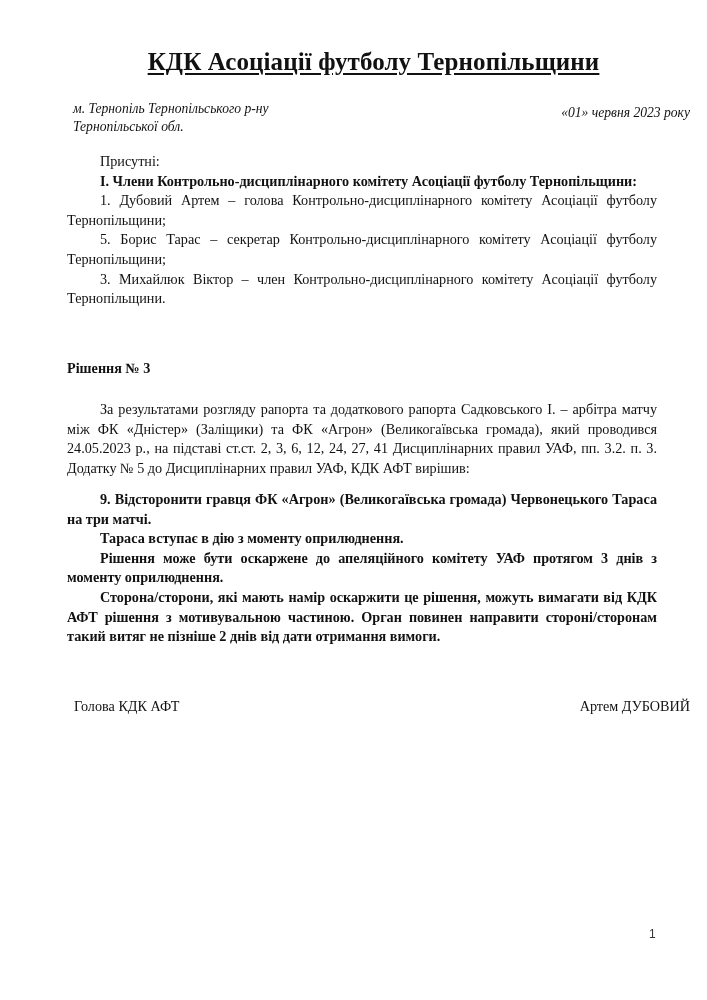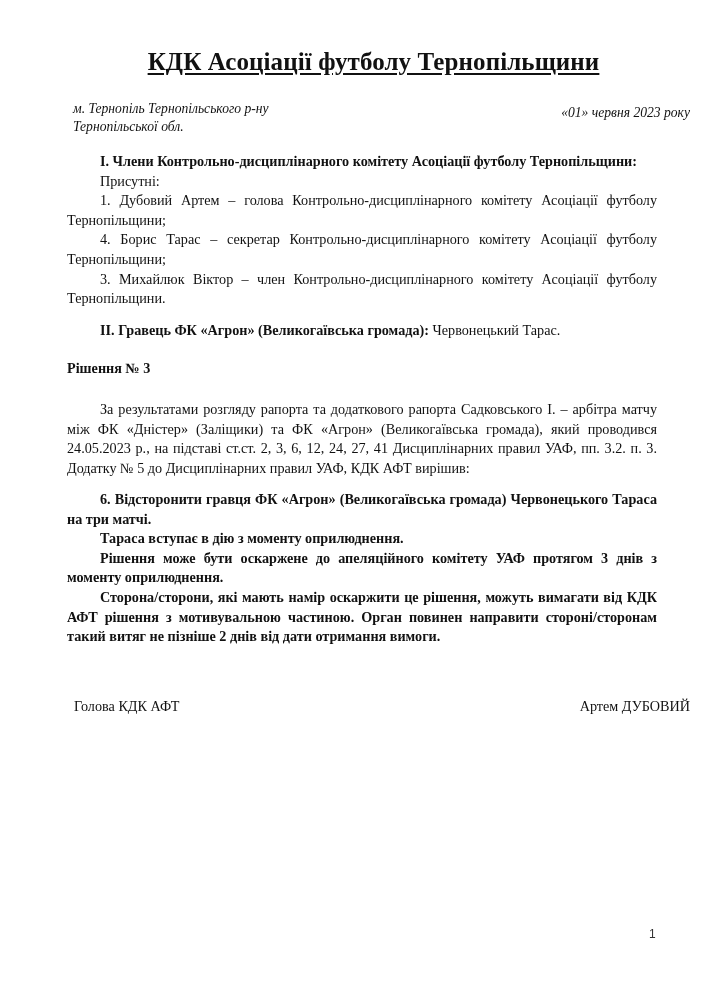--- a/index.html
+++ b/index.html
@@ -23,43 +23,38 @@
 <div class="page">
   <div class="title">КДК Асоціації футболу Тернопільщини</div>
 
   <div class="place">
     <div>м. Тернопіль Тернопільського р-ну</div>
     <div>Тернопільської обл.</div>
   </div>
   <div class="date">«01» червня 2023 року</div>
 
   <div class="body-text" style="top:152px;">
+    <p class="p">Присутні:</p>
     <p class="p b">І. Члени Контрольно-дисциплінарного комітету Асоціації футболу Тернопільщини:</p>
-    <p class="p">Присутні:</p>
     <p class="p">1. Дубовий Артем – голова Контрольно-дисциплінарного комітету Асоціації футболу Тернопільщини;</p>
-    <p class="p">4. Борис Тарас – секретар Контрольно-дисциплінарного комітету Асоціації футболу Тернопільщини;</p>
+    <p class="p">5. Борис Тарас – секретар Контрольно-дисциплінарного комітету Асоціації футболу Тернопільщини;</p>
     <p class="p">3. Михайлюк Віктор – член Контрольно-дисциплінарного комітету Асоціації футболу Тернопільщини.</p>
   </div>
 
-  <div class="body-text" style="top:321px;">
-    <p class="p">
-      <span class="b">ІІ. Гравець ФК «Агрон» (Великогаївська громада):</span><span> Червонецький Тарас.</span>
-    </p>
-  </div>
 
   <div class="body-text" style="top:359px;">
     <p class="p b center">Рішення № 3</p>
   </div>
 
   <div class="body-text" style="top:400px;">
     <p class="p">За результатами розгляду рапорта та додаткового рапорта Садковського І. – арбітра матчу між ФК «Дністер» (Заліщики) та ФК «Агрон» (Великогаївська громада), який проводився 24.05.2023 р., на підставі ст.ст. 2, 3, 6, 12, 24, 27, 41 Дисциплінарних правил УАФ, пп. 3.2. п. 3. Додатку № 5 до Дисциплінарних правил УАФ, КДК АФТ вирішив:</p>
   </div>
 
   <div class="body-text b" style="top:490px;">
-    <p class="p">6. Відсторонити гравця ФК «Агрон» (Великогаївська громада) Червонецького Тараса на три матчі.</p>
+    <p class="p">9. Відсторонити гравця ФК «Агрон» (Великогаївська громада) Червонецького Тараса на три матчі.</p>
     <p class="p">Тараса вступає в дію з моменту оприлюднення.</p>
     <p class="p">Рішення може бути оскаржене до апеляційного комітету УАФ протягом 3 днів з моменту оприлюднення.</p>
     <p class="p">Сторона/сторони, які мають намір оскаржити це рішення, можуть вимагати від КДК АФТ рішення з мотивувальною частиною. Орган повинен направити стороні/сторонам такий витяг не пізніше 2 днів від дати отримання вимоги.</p>
   </div>
 
   <div class="sig" style="left:74px;">Голова КДК АФТ</div>
   <div class="sig" style="right:57px;">Артем ДУБОВИЙ</div>
 
   <div class="pagenum">1</div>
 </div>

